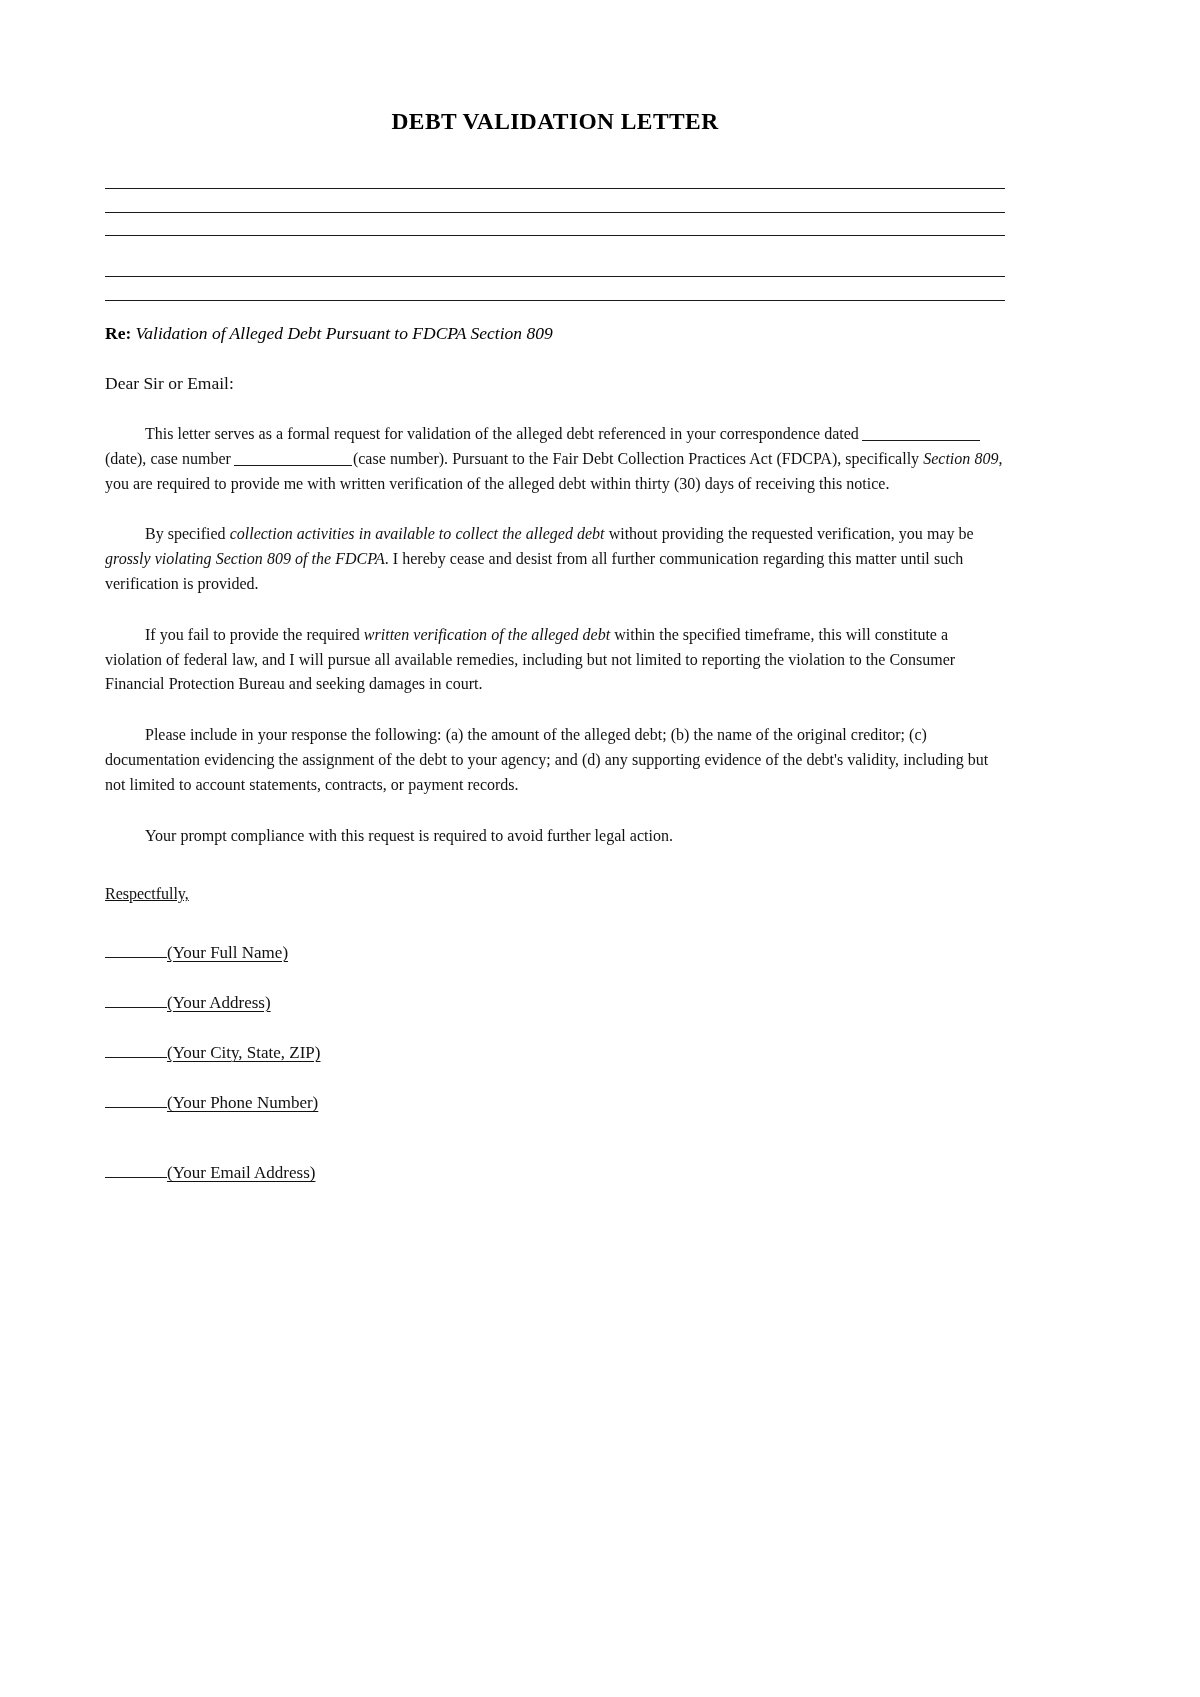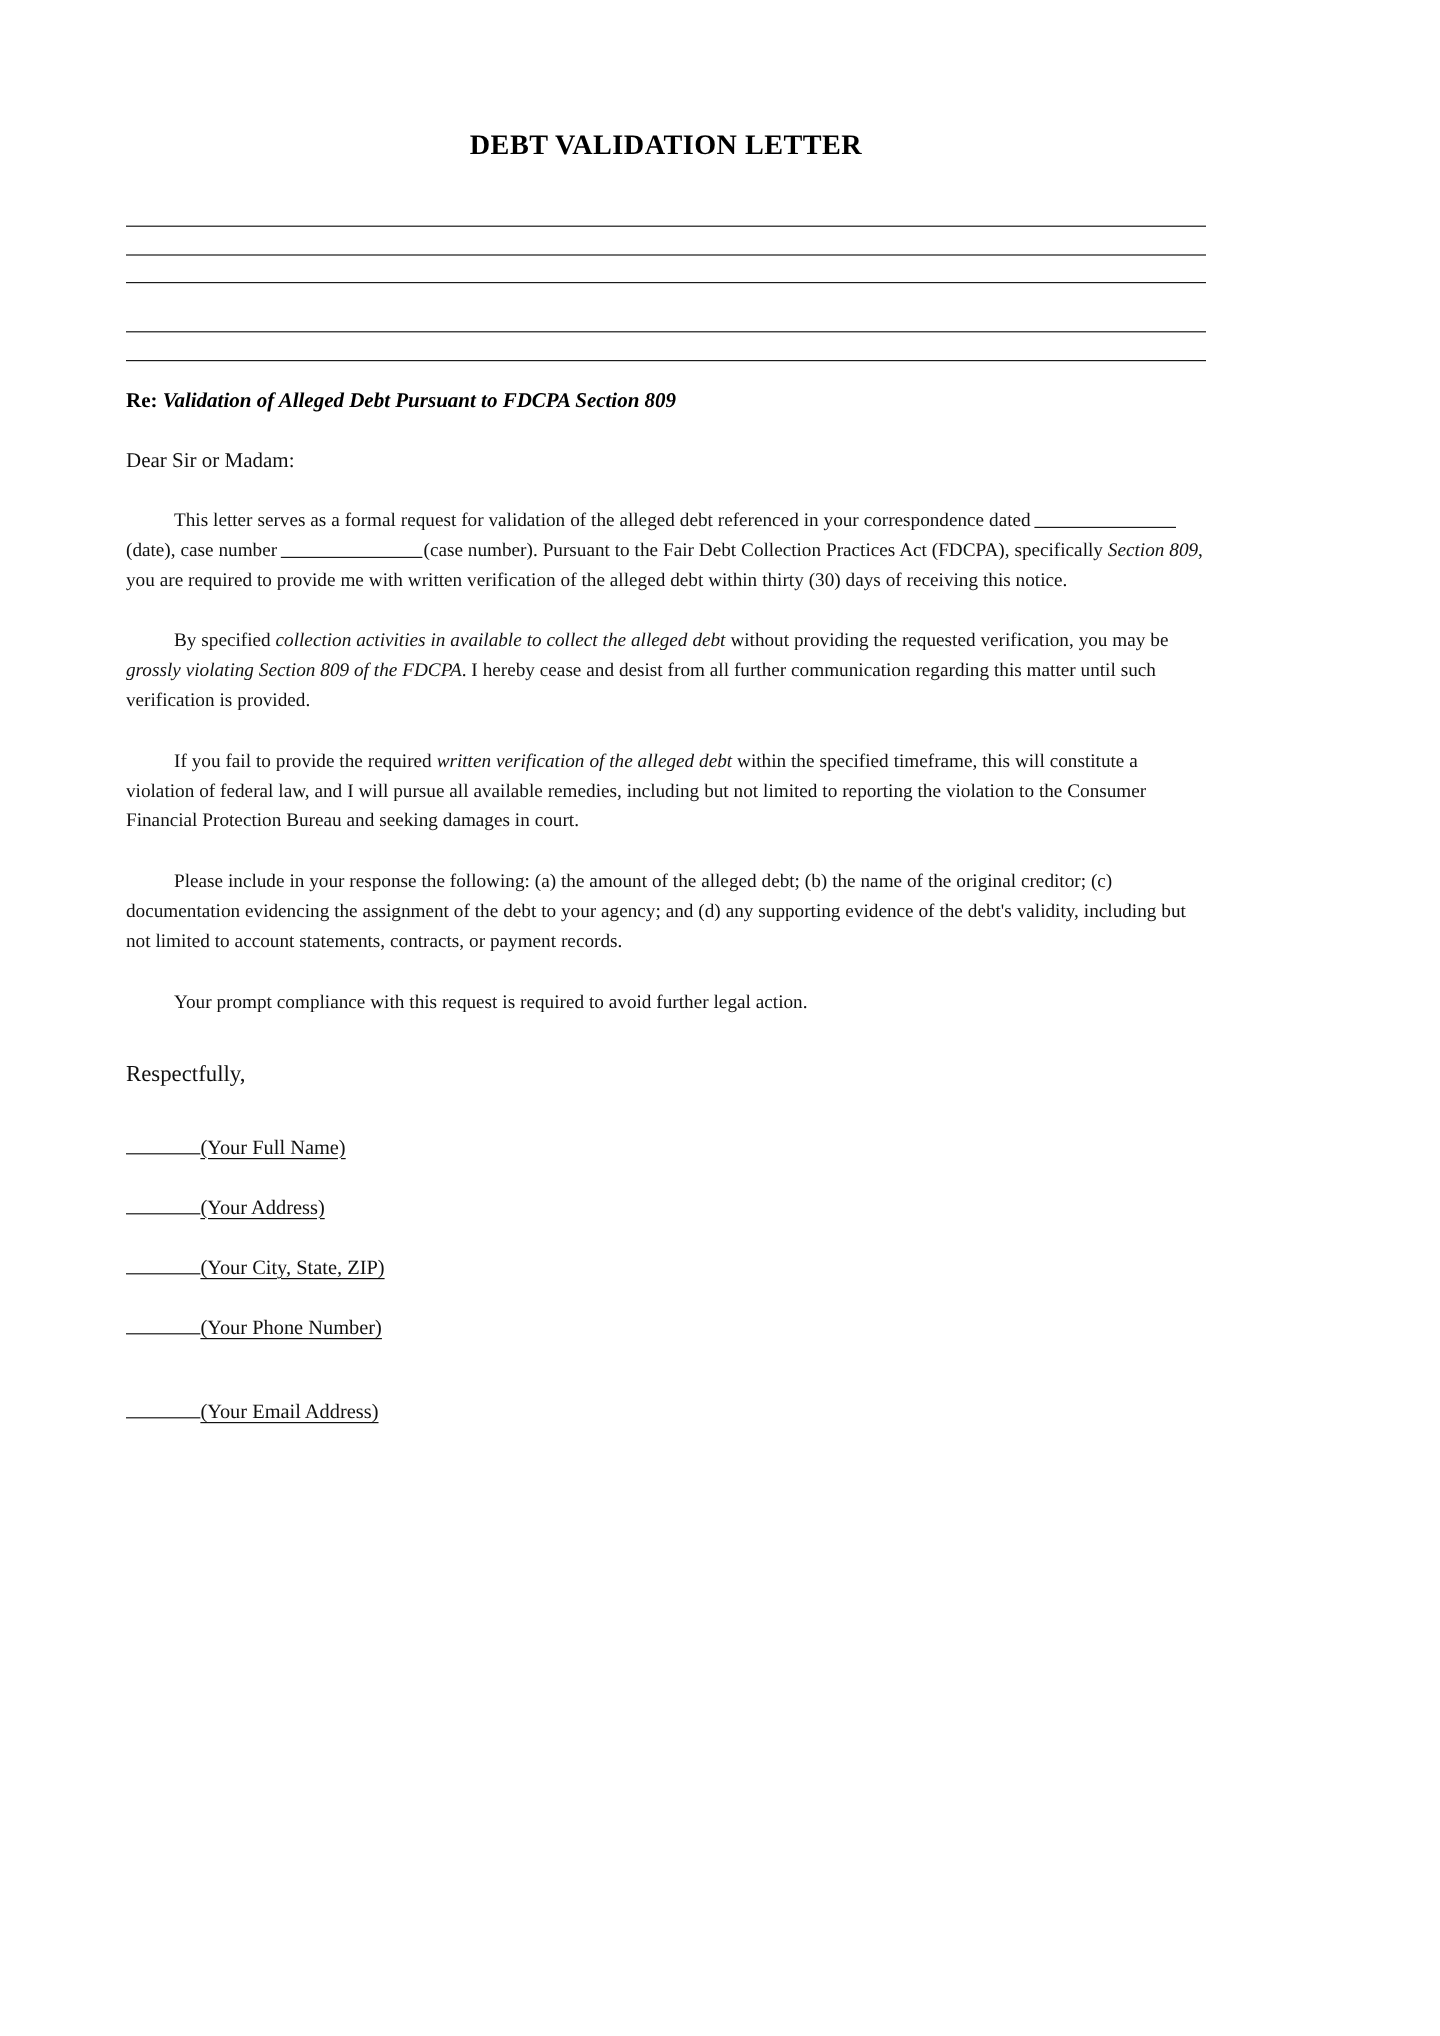--- a/index.html
+++ b/index.html
@@ -61,21 +61,21 @@
   .re-line {
     margin-top: 21px;
     font-size: 17.5px;
     line-height: 1.35;
     color: #000000;
   }
   .re-label {
     font-weight: bold;
   }
   .re-subject {
-    font-weight: bold;
+    font-weight: normal;
     font-style: italic;
   }
 
   
   .salutation {
     margin-top: 27px;
     font-size: 17.5px;
     line-height: 1.35;
   }
 
@@ -96,22 +96,23 @@
     border-bottom: 1.2px solid #1a1a1a;
     width: 118px;
     vertical-align: baseline;
     height: 0.95em;
     margin: 0 1px -2px 3px;
   }
 
   
   .closing {
     margin-top: 35px;
-    font-size: 19px;
+    font-size: 16px;
     line-height: 1.35;
+    text-decoration: underline;
   }
 
   
   .sig-block {
     margin-top: 37px;
   }
   .sig-line {
     font-size: 17px;
     line-height: 1.3;
     margin-bottom: 28px;
@@ -149,21 +150,21 @@
       <div class="blank-line gap-extra"></div>
       <div class="blank-line"></div>
       <div class="blank-line last"></div>
     </div>
 
     <p class="re-line">
       <span class="re-label">Re:</span>
       <span class="re-subject">Validation of Alleged Debt Pursuant to FDCPA Section 809</span>
     </p>
 
-    <p class="salutation">Dear Sir or Madam:</p>
+    <p class="salutation">Dear Sir or Email:</p>
 
     <p class="body-para"><span>This letter serves as a formal request for validation of the alleged debt referenced in your correspondence dated</span><span class="blank-fill"></span><span>(date)</span><span>, case number</span><span class="blank-fill"></span><span>(case number)</span><span>. Pursuant to the Fair Debt Collection Practices Act (FDCPA), specifically</span> <em>Section 809</em><span>, you are required to provide me with written verification of the alleged debt within thirty (30) days of receiving this notice.</span></p>
 
     <p class="body-para"><span>By specified</span> <em>collection activities in available to collect the alleged debt</em> <span>without providing the requested verification, you may be</span> <em>grossly violating Section 809 of the FDCPA</em><span>. I hereby cease and desist from all further communication regarding this matter until such verification is provided.</span></p>
 
     <p class="body-para"><span>If you fail to provide the required</span> <em>written verification of the alleged debt</em> <span>within the specified timeframe, this will constitute a violation of federal law, and I will pursue all available remedies, including but not limited to reporting the violation to the Consumer Financial Protection Bureau and seeking damages in court.</span></p>
 
     <p class="body-para">Please include in your response the following: (a) the amount of the alleged debt; (b) the name of the original creditor; (c) documentation evidencing the assignment of the debt to your agency; and (d) any supporting evidence of the debt's validity, including but not limited to account statements, contracts, or payment records.</p>
 
     <p class="body-para">Your prompt compliance with this request is required to avoid further legal action.</p>

